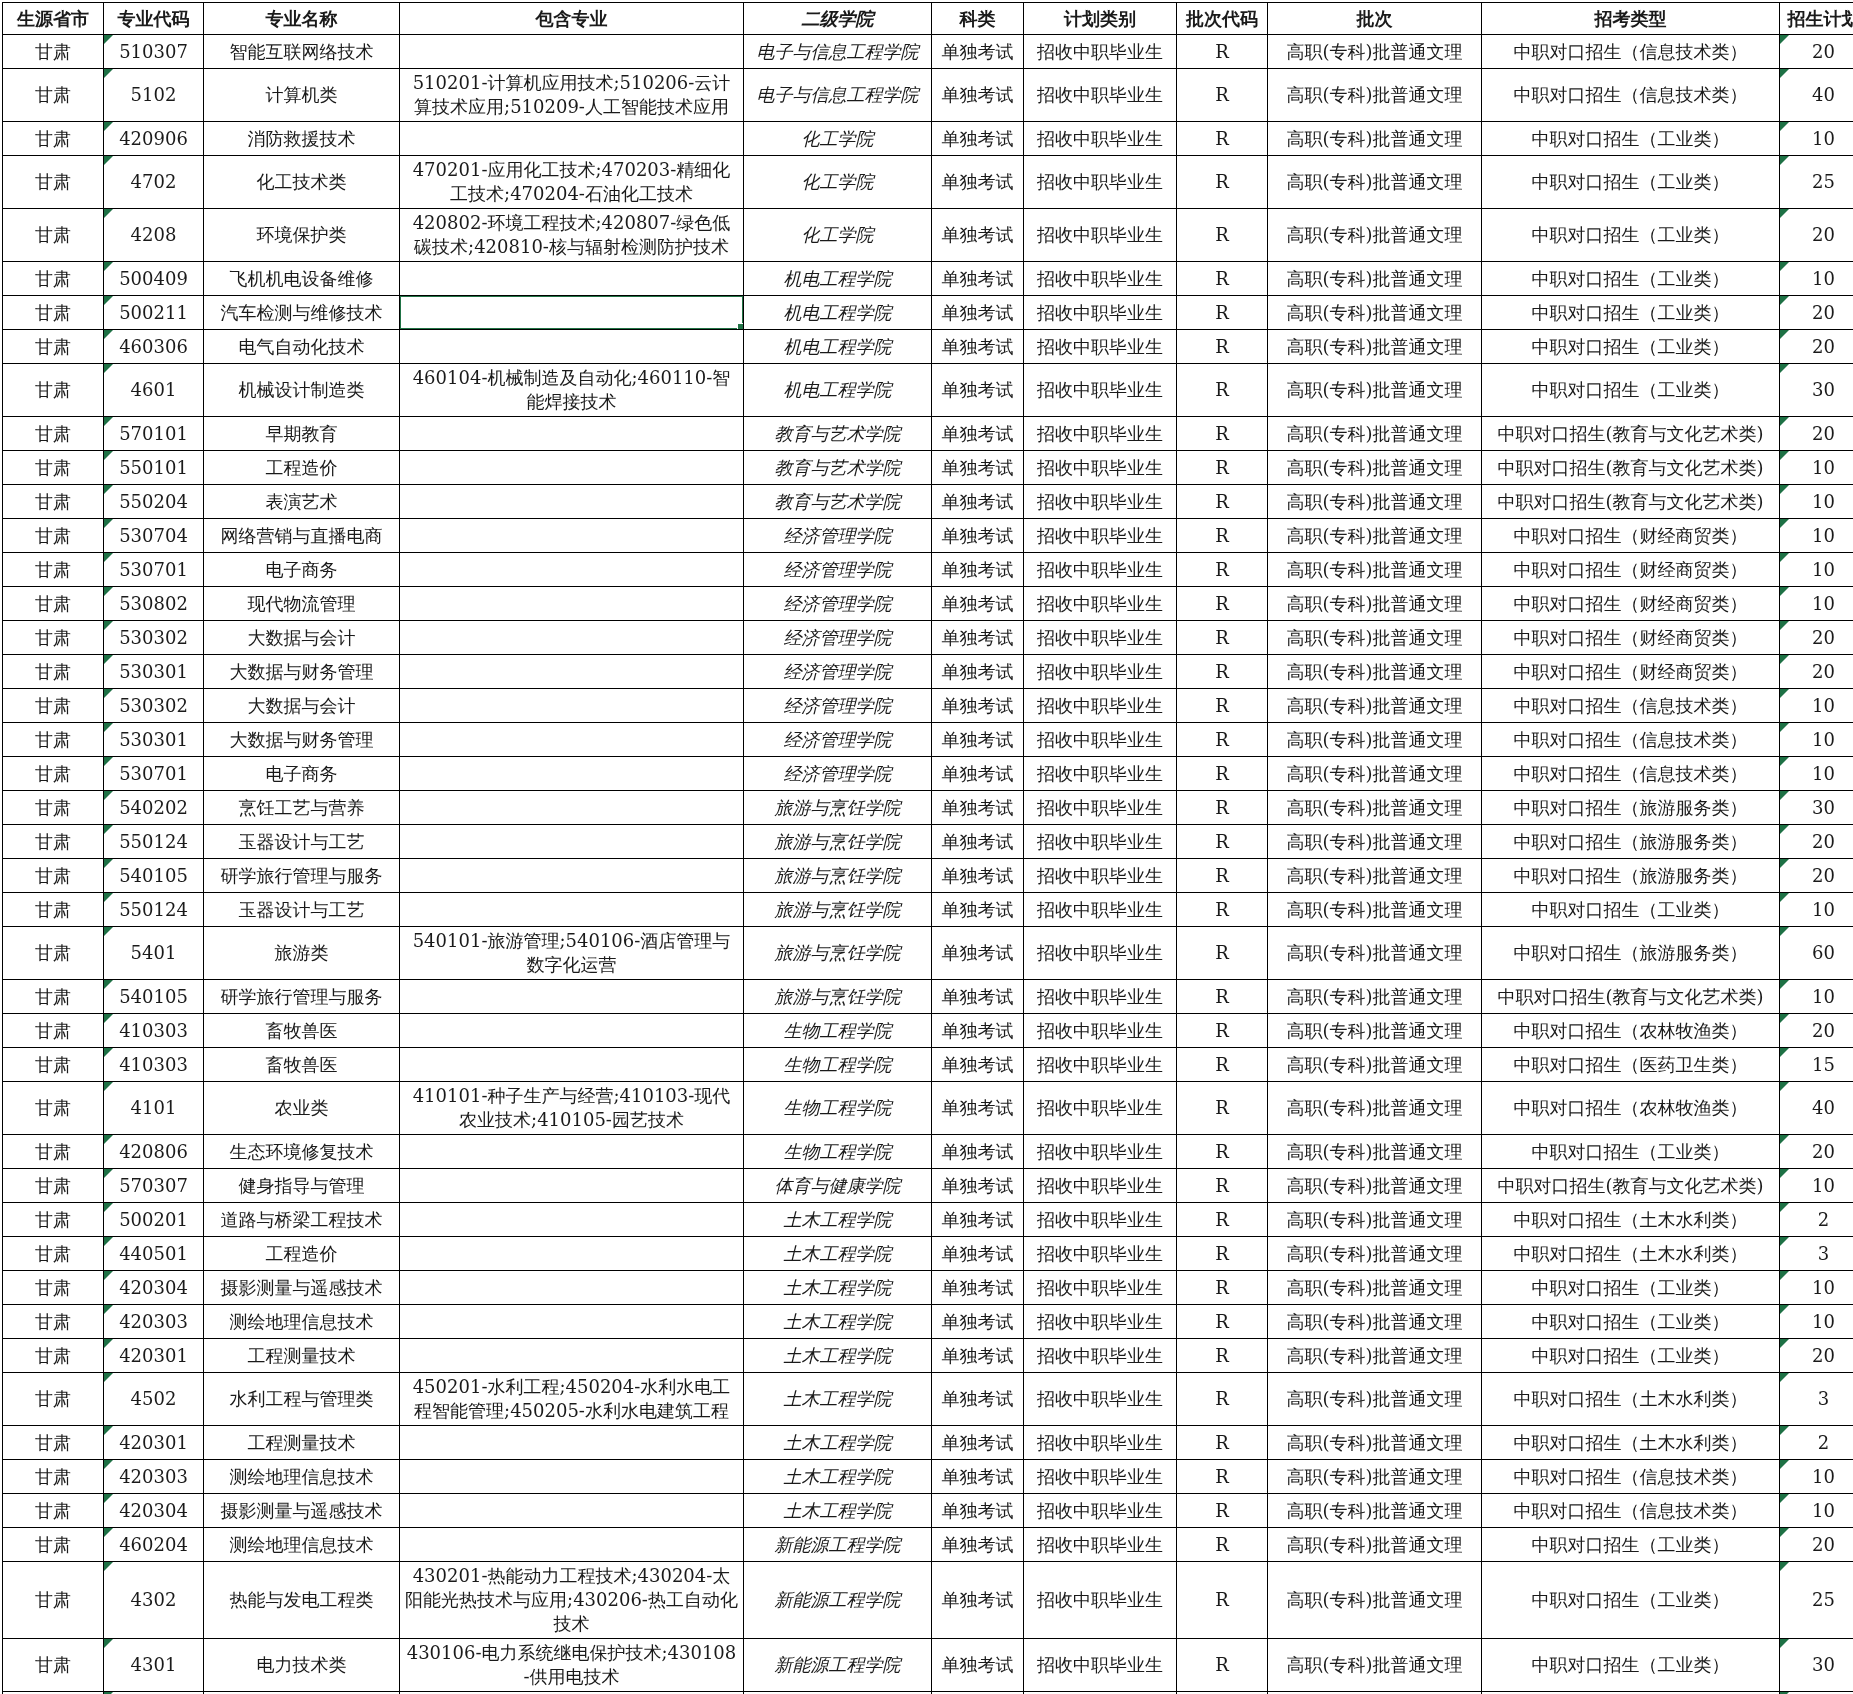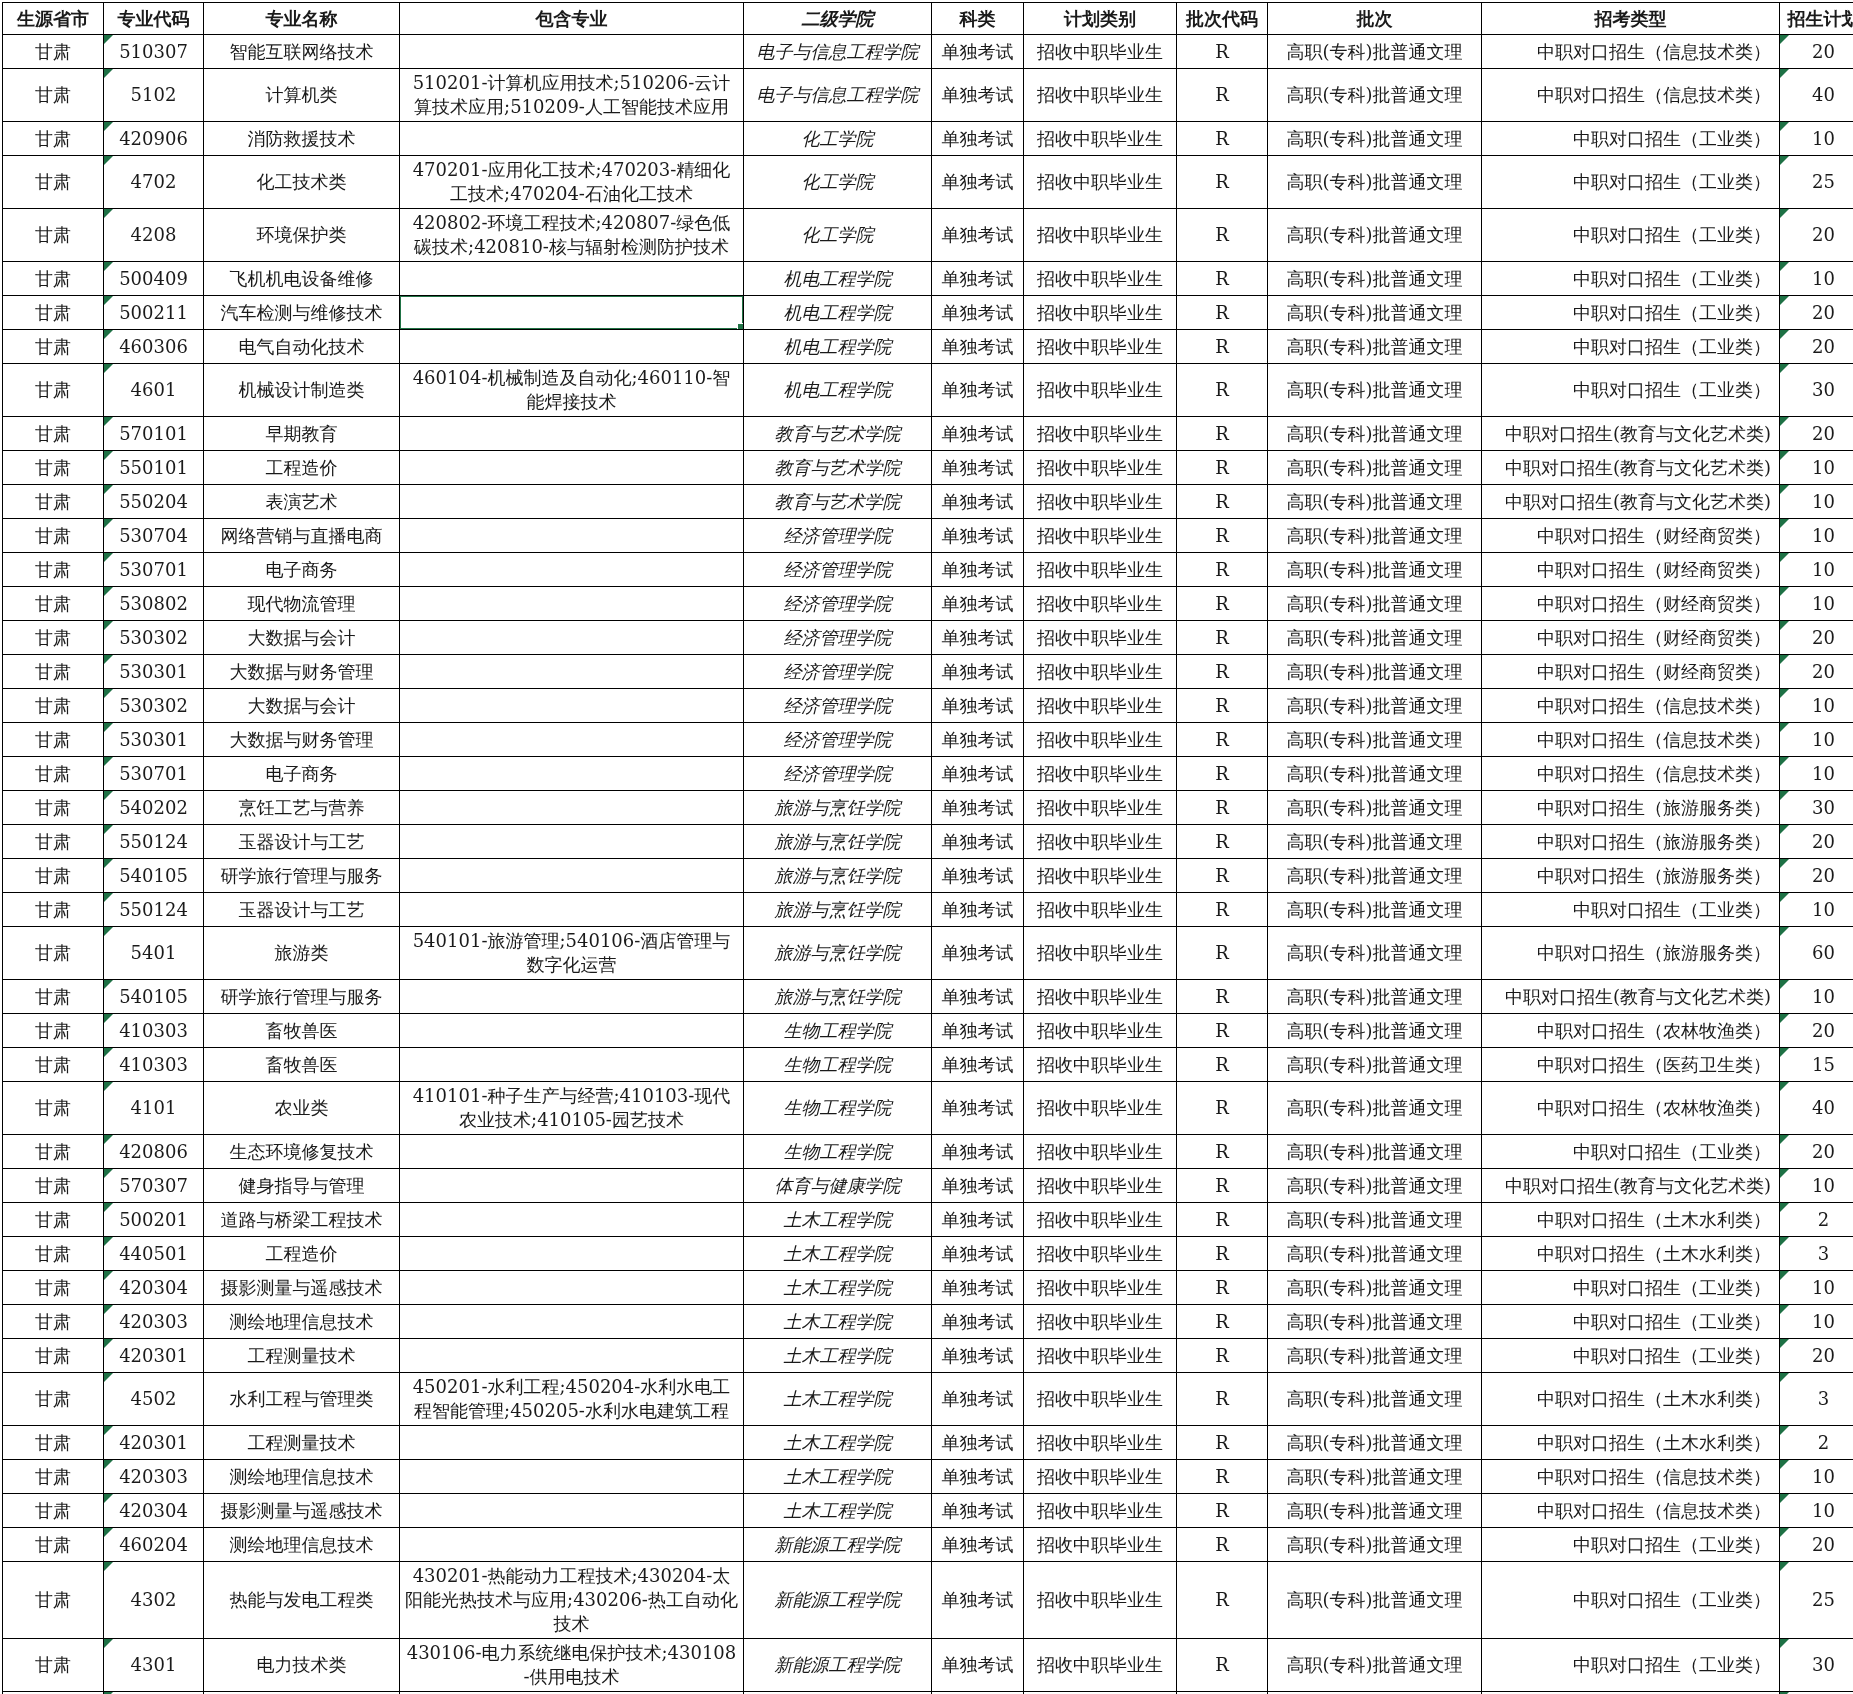--- a/index.html
+++ b/index.html
@@ -35,21 +35,21 @@
   .col-name       { width: 191px; margin-top: 8px; }
   .col-includes   { width: 339px; margin-top: 33px; }
   .col-college    { width: 183px; font-style: italic; }
   .col-subject    { width: 87px; }
   .col-plan_type  { width: 148px; }
   .col-batch_code { width: 86px; }
   .col-batch      { width: 209px; }
   .col-adm_type   { width: 293px; }
   .col-plan       { width: 83px; }
   td.col-includes { text-align: center; padding: 2px 4px; }
-  td.col-adm_type { text-align: right; padding: 2px 8px; }
+  td.col-adm_type { text-align: center; padding: 2px 8px; }
   
   .marker {
     position: absolute; top: 0; left: 0;
     width: 0; height: 0;
     border-top: 9px solid var(--marker-green, #1e7145);
     border-right: 9px solid transparent;
   }
   
   .sel-border {
     position: absolute; top: -1px; left: -1px; right: -1px; bottom: -1px;

